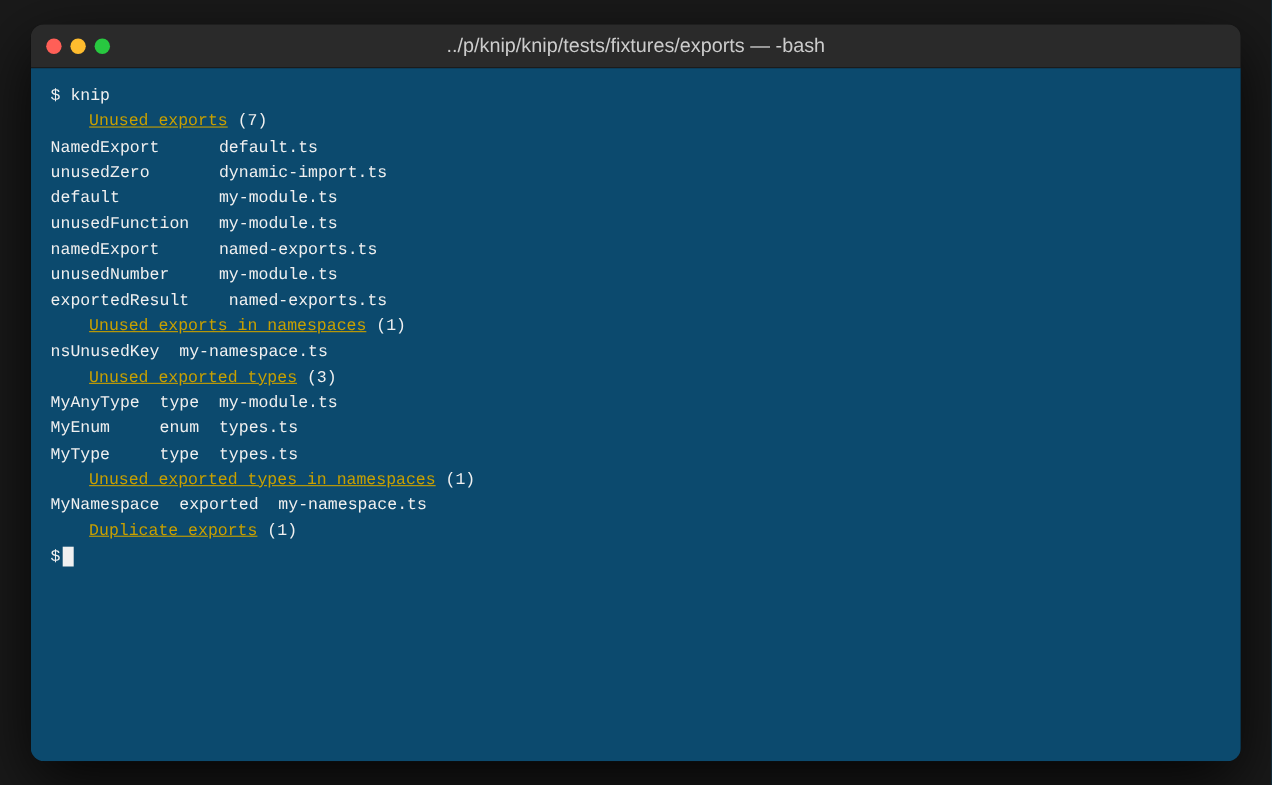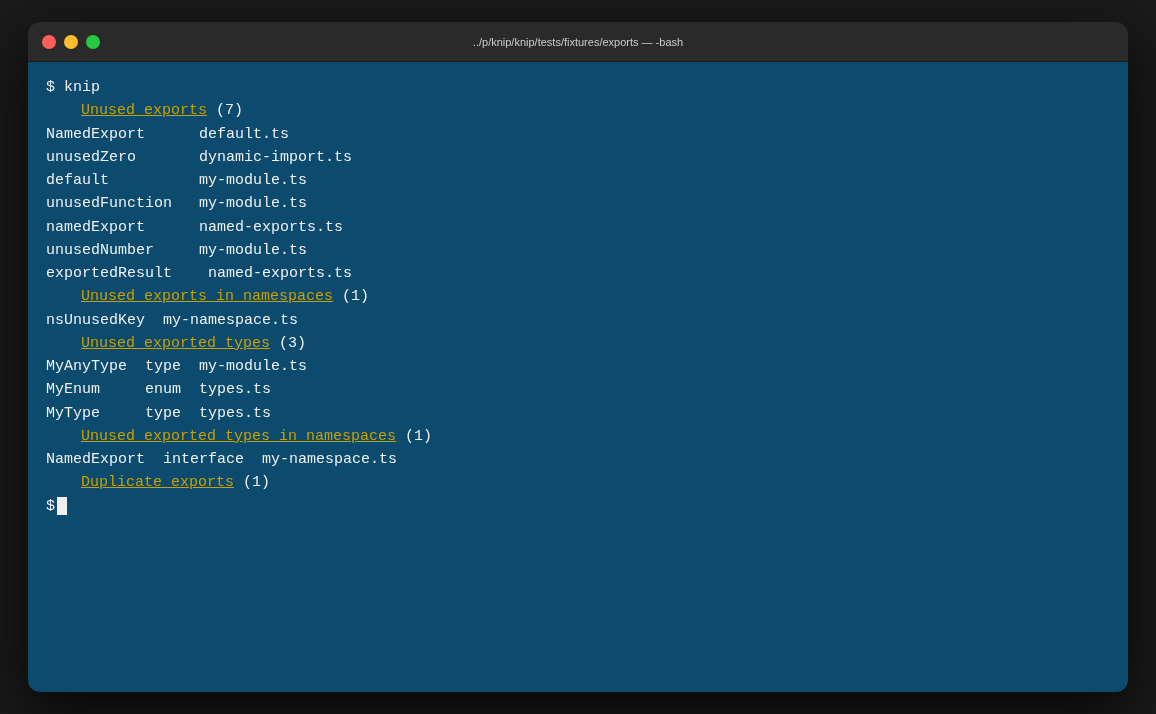--- a/index.html
+++ b/index.html
@@ -53,21 +53,21 @@
       height: 14px;
       border-radius: 50%;
     }
 
     .tl-close { background: #ff5f57; }
     .tl-minimize { background: #febc2e; }
     .tl-maximize { background: #28c840; }
 
     .title-text {
       color: #cccccc;
-      font-size: 11px;
+      font-size: 18px;
       font-weight: 500;
     }
 
     .terminal-body {
       flex: 1;
       background: #0c4a6e;
       padding: 14px 18px;
       overflow-y: auto;
       position: relative;
     }
@@ -157,21 +157,21 @@
       <div>
         <span class="section-header">Unused exported types</span><span class="section-count"> (3)</span>
       </div>
       <div class="data-row">MyAnyType  type  my-module.ts</div>
       <div class="data-row">MyEnum     enum  types.ts</div>
       <div class="data-row">MyType     type  types.ts</div>
 
       <div>
         <span class="section-header">Unused exported types in namespaces</span><span class="section-count"> (1)</span>
       </div>
-      <div class="data-row">NamedExport  interface  my-namespace.ts</div>
+      <div class="data-row">MyNamespace  exported  my-namespace.ts</div>
 
       <div>
         <span class="section-header">Duplicate exports</span><span class="section-count"> (1)</span>
       </div>
 
       <div class="prompt-line">
         <span>$</span>
         <span class="cursor"></span>
       </div>
     </div>

